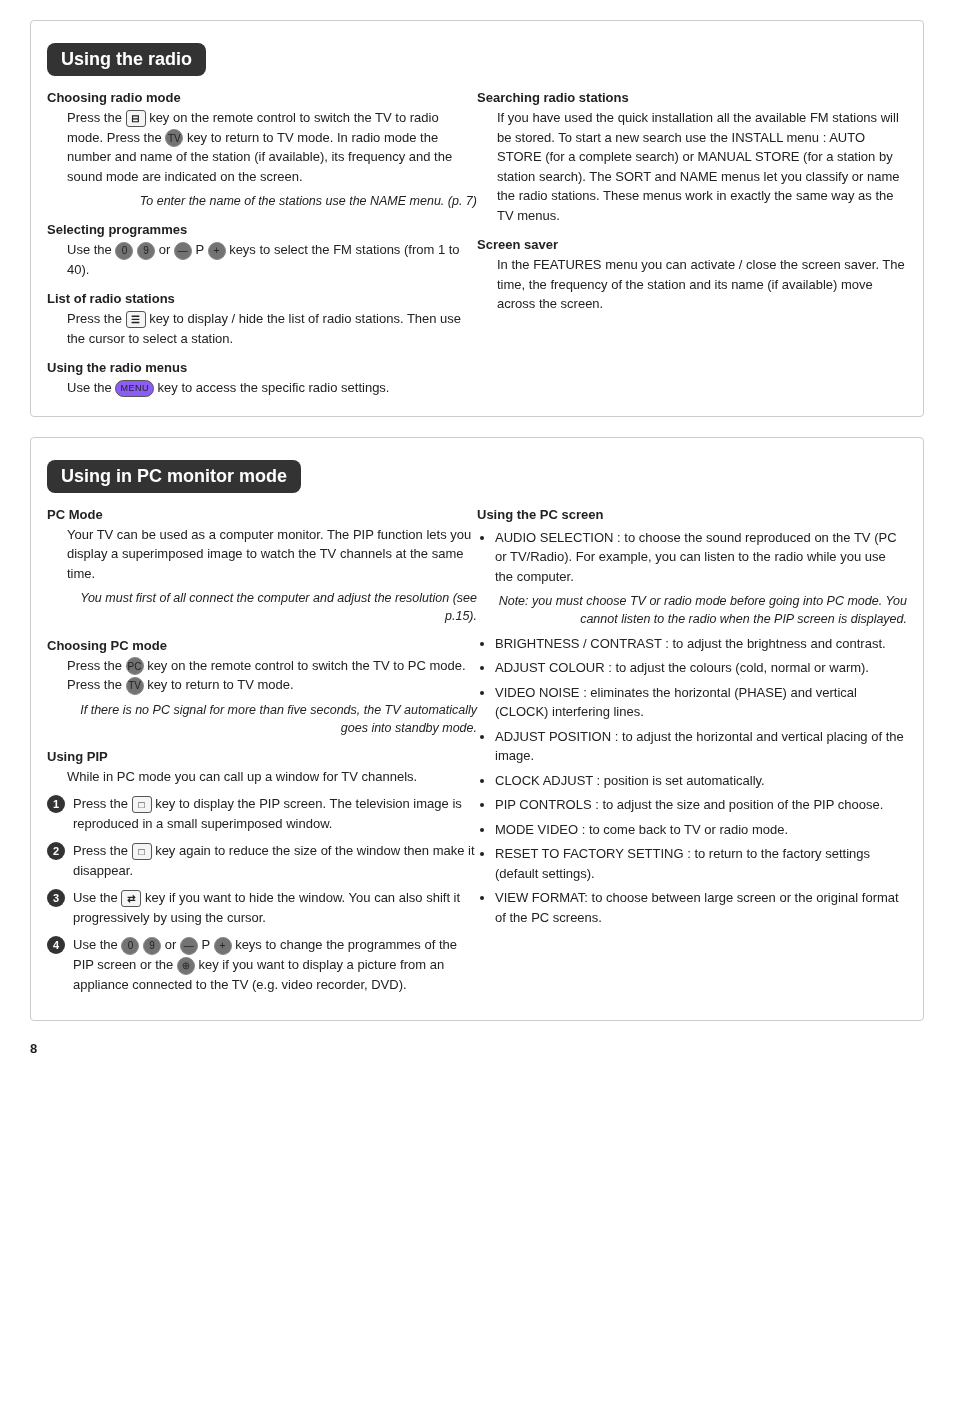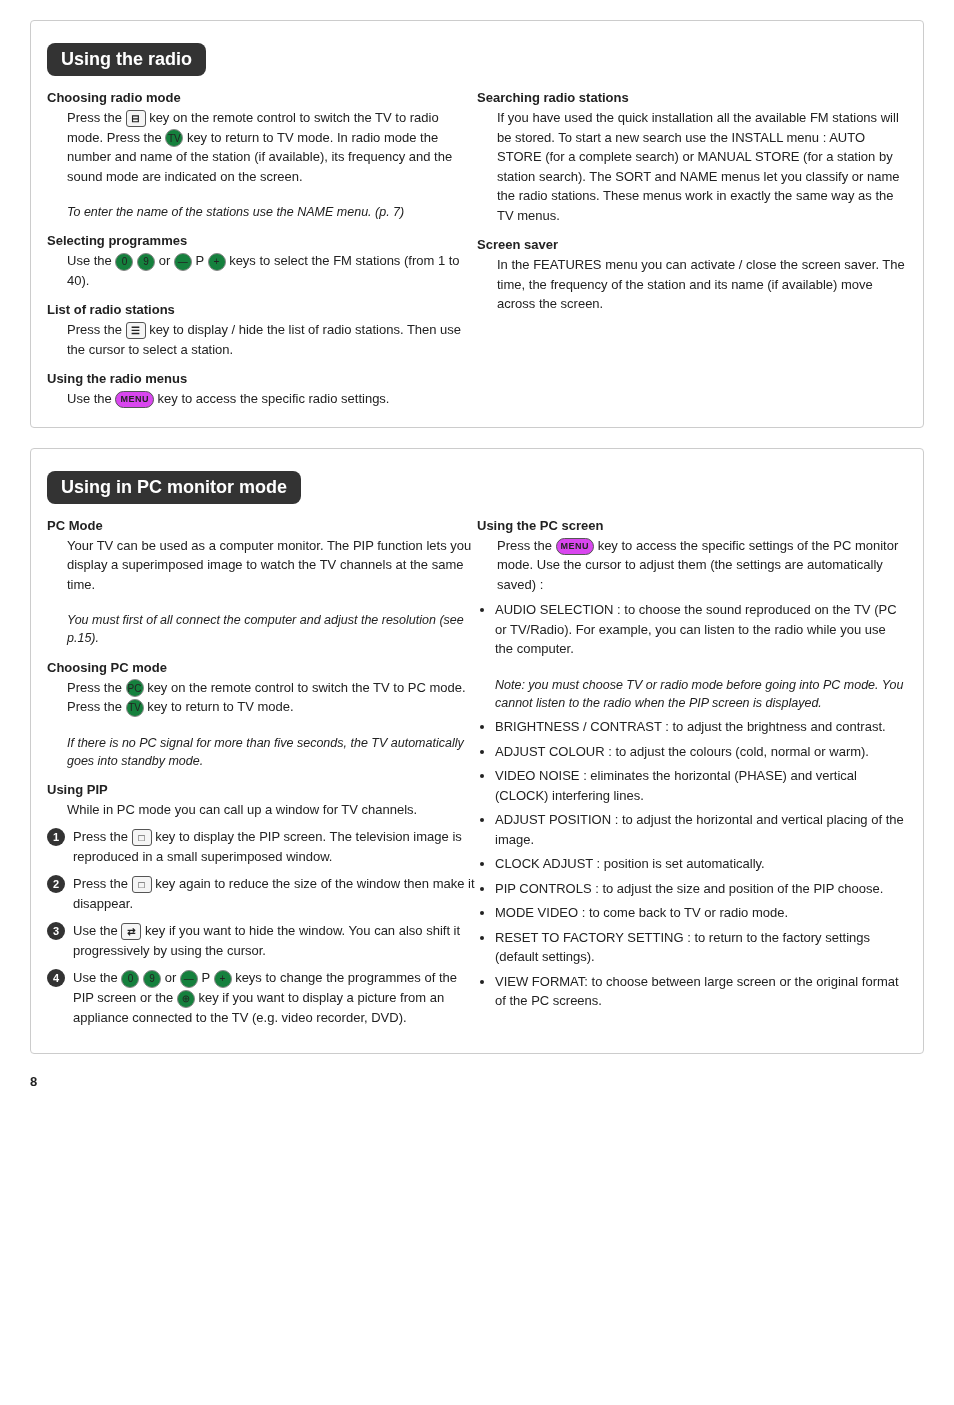--- a/index.html
+++ b/index.html
@@ -60,21 +60,22 @@
       margin-left: 20px;
       line-height: 1.5;
       font-size: 13px;
     }
 
     .italic-note {
       font-style: italic;
       font-size: 12.5px;
       line-height: 1.45;
       margin-left: 20px;
-      margin-top: 17px;
+      margin-top: 6px;
+      text-align: right;
     }
 
     .key-icon-rect {
       display: inline-flex;
       align-items: center;
       justify-content: center;
       border: 1.5px solid #555;
       border-radius: 3px;
       font-size: 10px;
       font-weight: bold;
@@ -90,21 +91,21 @@
     .key-circle-outline {
       display: inline-flex;
       align-items: center;
       justify-content: center;
       border: 1.5px solid #888;
       border-radius: 50%;
       font-size: 10px;
       width: 18px;
       height: 18px;
       vertical-align: middle;
-      background: #15803d;
+      background: #737373;
       color: #222;
     }
 
     
     .numbered-list {
       margin-left: 0;
       margin-top: 8px;
     }
 
     .numbered-item {
@@ -160,26 +161,26 @@
     }
 
     
     .menu-key {
       display: inline-flex;
       align-items: center;
       justify-content: center;
       border: 1.5px solid #555;
       border-radius: 10px;
       font-size: 9px;
-      font-weight: bold;
+      font-weight: normal;
       min-width: 32px;
       height: 17px;
       padding: 0 4px;
       vertical-align: middle;
-      background: #d946ef;
+      background: #8b5cf6;
       color: #222;
       letter-spacing: 0.5px;
     }
   </style>
 </head>
 <body>
 
 <div class="page-container">
 
   <div class="section-block">
@@ -274,23 +275,20 @@
             </div>
           </div>
 
         </div>
 
       </div>
 
       <div class="col-right">
 
         <div class="subsection-title">Using the PC screen</div>
-        <div class="subsection-body">
-          Press the <span class="menu-key">MENU</span> key to access the specific settings of the PC monitor mode.  Use the cursor to adjust them (the settings are automatically saved) :
-        </div>
 
         <ul class="bullet-list">
           <li>
             AUDIO SELECTION : to choose the sound reproduced on the TV (PC or TV/Radio). For example, you can listen to the radio while you use the computer.
             <span class="italic-note">Note: you must choose TV or radio mode before going into PC mode. You cannot listen to the radio when the PIP screen is displayed.</span>
           </li>
           <li>BRIGHTNESS / CONTRAST : to adjust the brightness and contrast.</li>
           <li>ADJUST COLOUR : to adjust the colours (cold, normal or warm).</li>
           <li>VIDEO NOISE : eliminates the horizontal (PHASE) and vertical (CLOCK) interfering lines.</li>
           <li>ADJUST POSITION : to adjust the horizontal and vertical placing of the image.</li>

